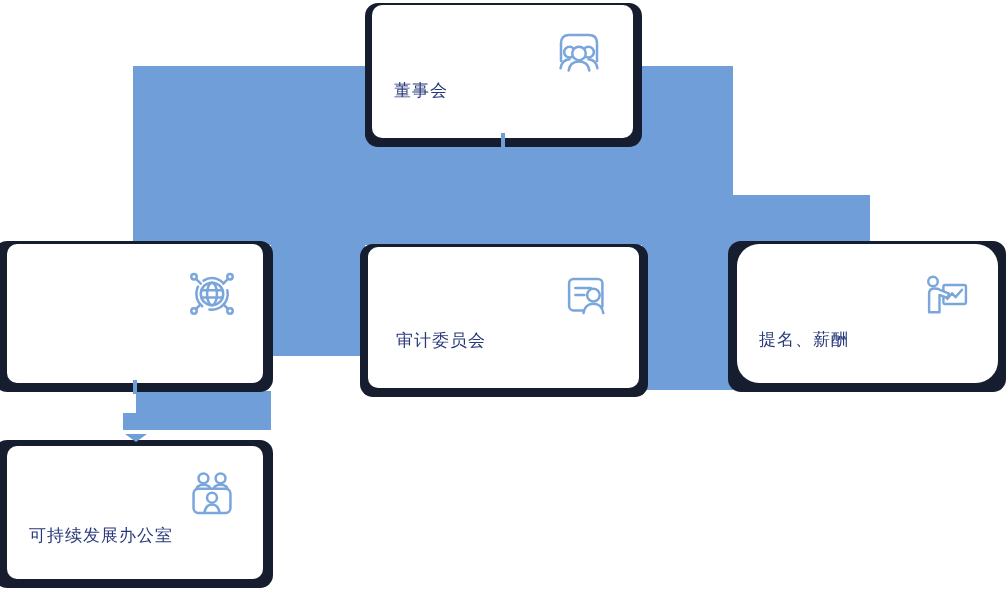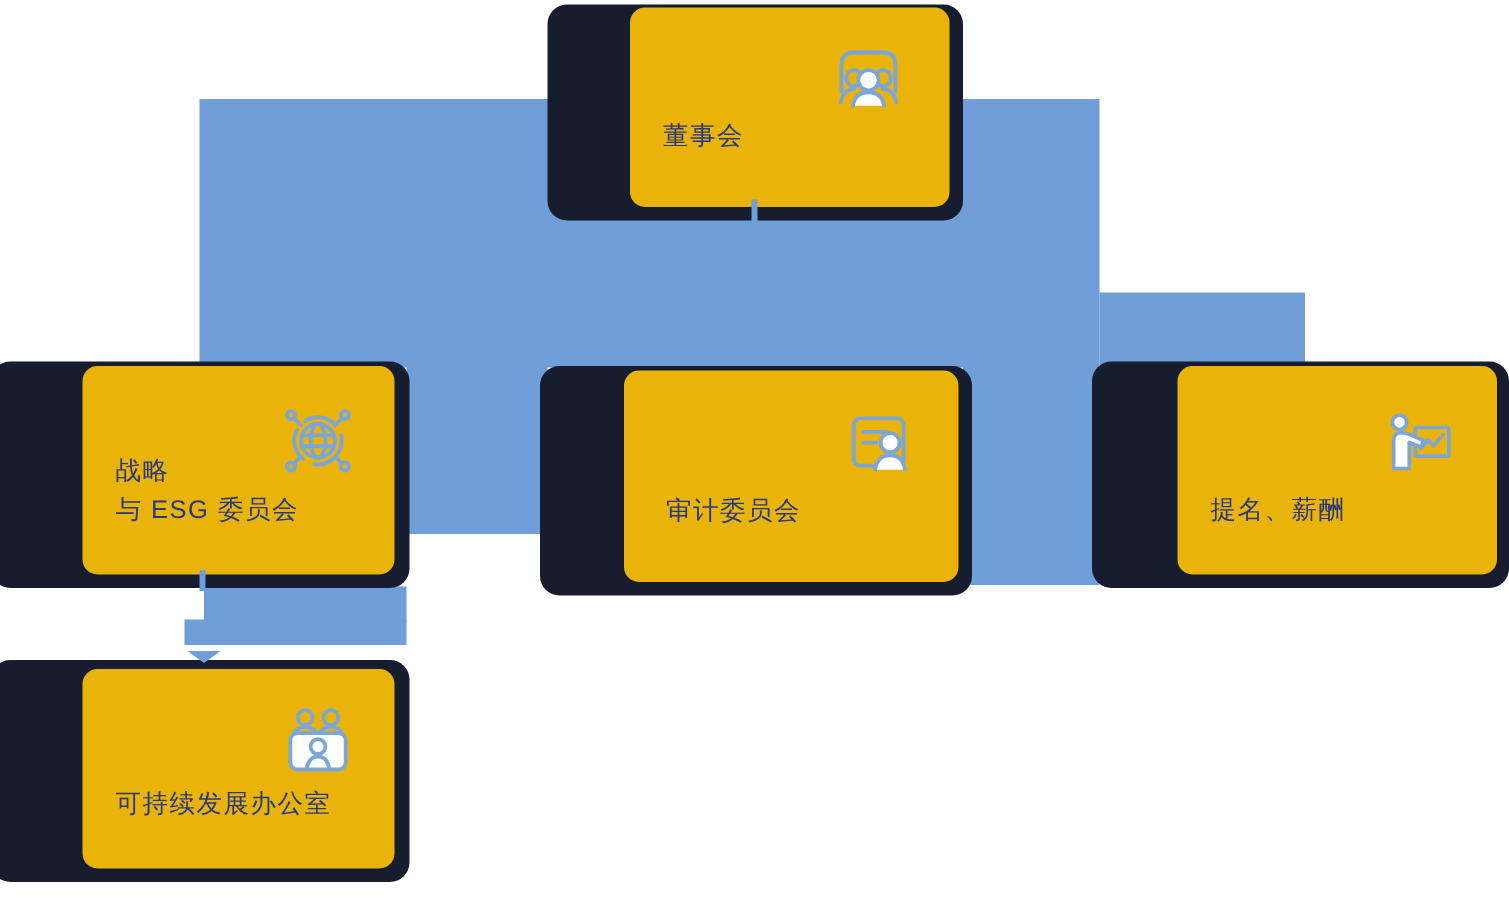--- a/index.html
+++ b/index.html
@@ -16,28 +16,28 @@
   .shape-e2{left:123px;top:413px;width:148px;height:17px;}
   .thin-line{position:absolute;width:4px;background:#6f9ed8;z-index:5;}
   .line-board{left:501px;top:133px;height:18px;}
   .line-strategy{left:133px;top:380px;height:14px;}
   .arrow-down{position:absolute;left:125px;top:434px;width:0;height:0;z-index:5;
               border-left:11px solid transparent;border-right:11px solid transparent;
               border-top:8px solid #6f9ed8;}
 
   
   .card{position:absolute;background:#151d2f;border-radius:13px;z-index:3;}
-  .card-inner{position:absolute;inset:2px 9px 9px 7px;background:#eab308;border-radius:10px;margin-left:48px;}
+  .card-inner{position:absolute;inset:2px 9px 9px 7px;background:#ffffff;border-radius:10px;}
   .card-board{left:365px;top:3px;width:277px;height:144px;}
   .card-strategy{left:-6px;top:241px;width:279px;height:151px;}
   .card-strategy .card-inner{inset:3px 10px 9px 13px;}
   .card-audit{left:360px;top:244px;width:288px;height:153px;}
   .card-audit .card-inner{inset:3px 9px 9px 8px;}
   .card-nomination{left:728px;top:241px;width:278px;height:151px;}
-  .card-nomination .card-inner{inset:3px 8px 9px 9px;}
+  .card-nomination .card-inner{inset:3px 8px 9px 9px;border-radius:22px;}
   .card-office{left:-6px;top:440px;width:279px;height:148px;}
   .card-office .card-inner{inset:6px 10px 9px 13px;font-family:Liberation Serif, serif;}
 
   .card-label{position:absolute;left:22px;bottom:30px;color:#28397a;font-size:17px;
               line-height:26px;font-weight:500;letter-spacing:1px;white-space:nowrap;}
   .card-board .card-label{bottom:34px;}
   .card-audit .card-label{left:28px;bottom:34px;}
   .card-icon{position:absolute;top:22px;right:24px;width:54px;height:54px;}
   .card-board .card-icon{top:21px;right:27px;}
   .card-nomination .card-icon{top:28px;right:26px;width:52px;height:52px;}
@@ -88,24 +88,20 @@
           <circle class="ic" cx="10" cy="12" r="3"></circle>
             <line class="ic" x1="12.5" y1="14.5" x2="17.5" y2="19.5"></line>
           <circle class="ic" cx="50" cy="12" r="3"></circle>
             <line class="ic" x1="47.5" y1="14.5" x2="42.5" y2="19.5"></line>
           <circle class="ic" cx="10" cy="50" r="3"></circle>
             <line class="ic" x1="12.5" y1="47.5" x2="17" y2="43"></line>
           <circle class="ic" cx="50" cy="50" r="3"></circle>
             <line class="ic" x1="47.5" y1="47.5" x2="43" y2="43"></line>
         </svg>
       </div>
-      <div class="card-label">
-        <div>战略</div>
-        <div>与 ESG 委员会</div>
-      </div>
     </div>
   </div>
 
   <div class="card card-audit">
     <div class="card-inner">
       <div class="card-icon">
         <svg viewBox="0 0 60 60">
           <rect class="ic" x="9" y="11" width="37" height="35" rx="5"></rect>
           <line class="ic" x1="16" y1="21" x2="33" y2="21"></line>
           <line class="ic" x1="16" y1="29" x2="26" y2="29"></line>

